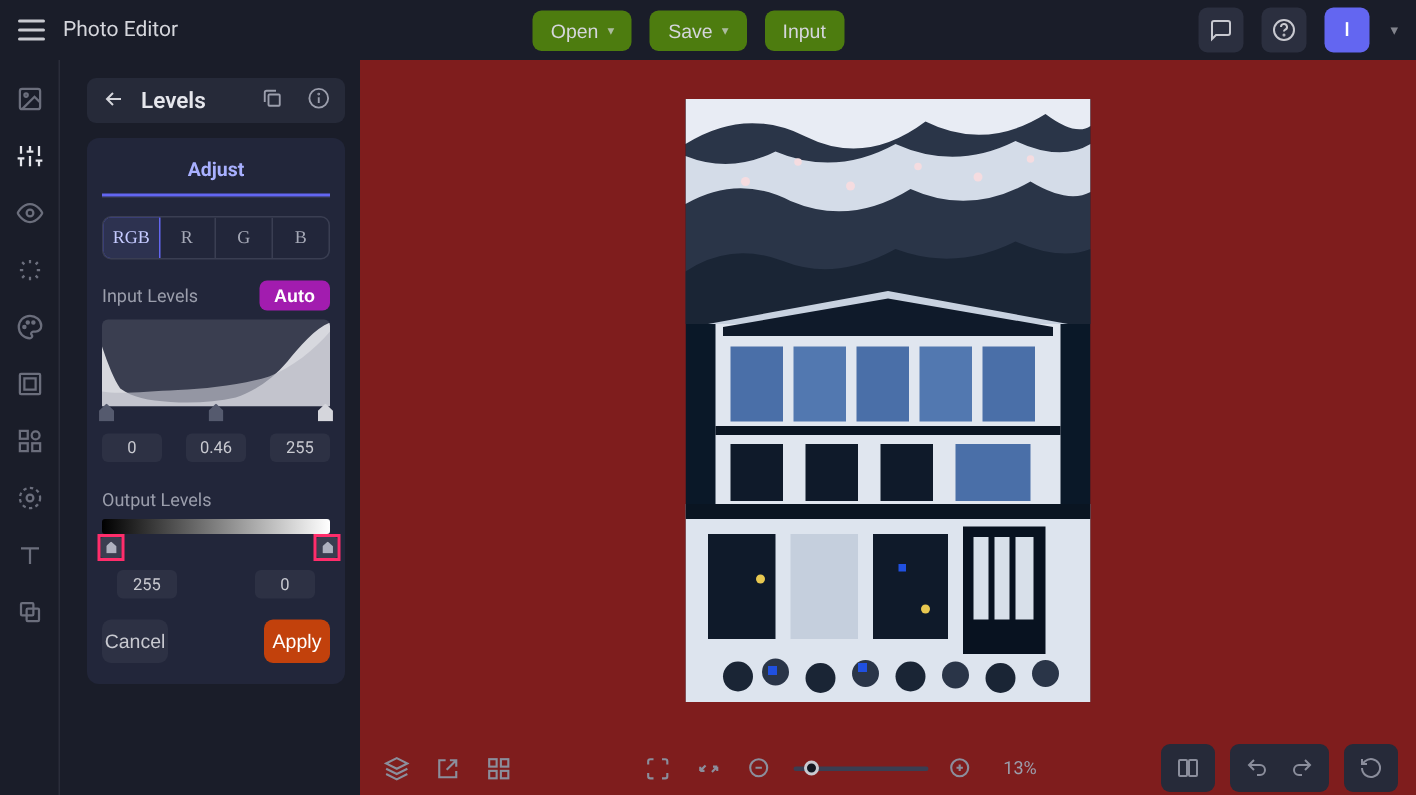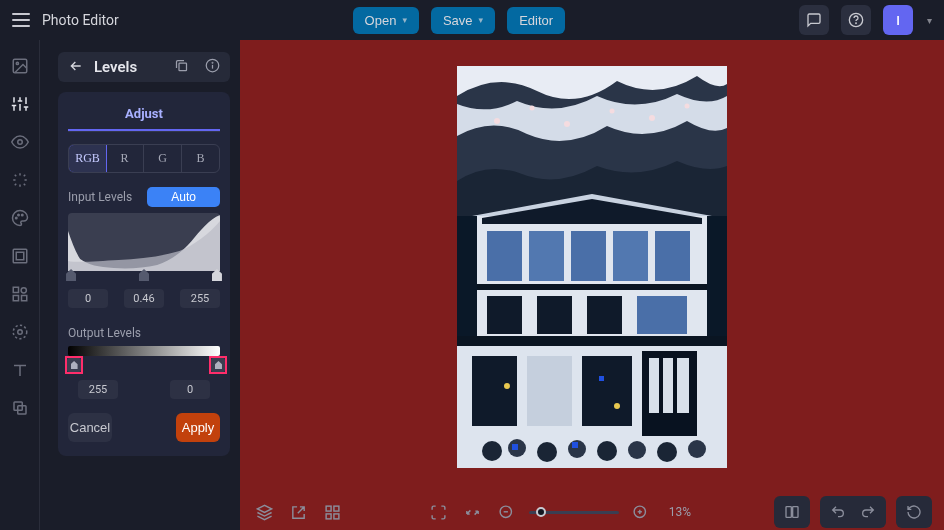--- a/index.html
+++ b/index.html
@@ -3,21 +3,21 @@
 <meta charset="utf-8">
 <style>
 * { box-sizing: border-box; margin: 0; padding: 0; }
 body { font-family: -apple-system, BlinkMacSystemFont, "Segoe UI", Roboto, sans-serif; background: #1a1d29; color: #c8c9d0; width: 944px; height: 530px; overflow: hidden; font-size: 13px; }
 
 .topbar { height: 40px; display: flex; align-items: center; padding: 0 12px; gap: 12px; background: #1a1d29; }
 .hamburger { width: 18px; height: 14px; display: flex; flex-direction: column; justify-content: space-between; cursor: pointer; }
 .hamburger span { height: 2px; background: #c8c9d0; border-radius: 1px; }
 .app-title { font-size: 14px; color: #d5d6dc; }
 .topbar .spacer { flex: 1; }
-.btn-dark { background: #0369a1; color: #d5d6dc; border: none; padding: 6px 12px; border-radius: 6px; font-size: 13px; cursor: pointer; display: flex; align-items: center; gap: 6px; }
+.btn-dark { background: #4d7c0f; color: #d5d6dc; border: none; padding: 6px 12px; border-radius: 6px; font-size: 13px; cursor: pointer; display: flex; align-items: center; gap: 6px; }
 .btn-dark .chev { font-size: 9px; opacity: .7; }
 .icon-btn { width: 30px; height: 30px; background: #2b2f3f; border-radius: 6px; display: flex; align-items: center; justify-content: center; cursor: pointer; color: #c8c9d0; }
 .avatar { width: 30px; height: 30px; background: #6366f1; border-radius: 6px; display: flex; align-items: center; justify-content: center; color: #fff; font-weight: 500; }
 .user-chev { font-size: 10px; opacity: .6; margin-left: 2px; }
 
 .body-row { display: flex; height: 490px; }
 
 .toolstrip { width: 40px; background: #1a1d29; display: flex; flex-direction: column; align-items: center; padding-top: 16px; gap: 18px; border-right: 1px solid #2a2d3a; }
 .toolstrip .tool { width: 20px; height: 20px; display: flex; align-items: center; justify-content: center; color: #6b6e7c; cursor: pointer; }
 .toolstrip .tool.active { color: #e5e6ec; }
@@ -33,21 +33,21 @@
 .tab { flex: 1; text-align: center; padding: 4px 0 8px; font-size: 13px; color: #8b8e9c; cursor: pointer; font-weight: bold; }
 .tab.active { color: #a8b0ff; border-bottom: 2px solid #6366f1; }
 
 .channel-row { display: flex; border: 1px solid #3a3e52; border-radius: 6px; overflow: hidden; margin-bottom: 14px; }
 .chan { flex: 1; text-align: center; padding: 6px 0; font-size: 12px; color: #a5a8b6; border-right: 1px solid #3a3e52; cursor: pointer; font-family: Liberation Serif, serif; }
 .chan:last-child { border-right: none; }
 .chan.active { background: #2d3250; color: #c5caff; border: 1px solid #6366f1; margin: -1px; border-radius: 6px 0 0 6px; }
 
 .section-row { display: flex; align-items: center; justify-content: space-between; margin-bottom: 6px; }
 .section-label { font-size: 12px; color: #9b9eac; }
-.auto-btn { background: #3b82f6; color: #fff; border: none; padding: 3px 24px; border-radius: 5px; font-size: 12px; cursor: pointer; }
+.auto-btn { background: #a21caf; color: #fff; border: none; padding: 3px 10px; border-radius: 5px; font-size: 12px; cursor: pointer; font-weight: bold; }
 
 .histo { width: 100%; height: 58px; background: #3a3e50; border-radius: 4px 4px 0 0; position: relative; overflow: hidden; }
 .histo svg { position: absolute; bottom: 0; left: 0; width: 100%; height: 100%; }
 .slider-rail { height: 10px; position: relative; margin-bottom: 8px; }
 .handle { position: absolute; top: -2px; width: 10px; height: 12px; background: #d5d6dc; clip-path: polygon(50% 0, 100% 40%, 100% 100%, 0 100%, 0 40%); transform: translateX(-50%); cursor: pointer; }
 .handle.dark { background: #555a6e; }
 
 .num-row { display: flex; gap: 12px; justify-content: space-between; }
 .num-box { background: #2d3144; border-radius: 4px; padding: 3px 0; width: 40px; text-align: center; font-size: 11px; color: #c8c9d0; }
 
@@ -93,21 +93,21 @@
   <div class="spacer"></div>
   <button class="btn-dark">
       <span>Open</span>
       <span class="chev">▾</span>
     </button>
   <button class="btn-dark">
       <span>Save</span>
       <span class="chev">▾</span>
     </button>
   <button class="btn-dark">
-      <span>Editor</span>
+      <span>Input</span>
     </button>
   <div class="spacer"></div>
   <div class="icon-btn">
     <svg width="16" height="16" viewBox="0 0 24 24" fill="none" stroke="currentColor" stroke-width="2">
         <path d="M21 15a2 2 0 0 1-2 2H7l-4 4V5a2 2 0 0 1 2-2h14a2 2 0 0 1 2 2z"></path>
       </svg>
   </div>
   <div class="icon-btn">
     <svg width="16" height="16" viewBox="0 0 24 24" fill="none" stroke="currentColor" stroke-width="2">
         <circle cx="12" cy="12" r="10"></circle>

